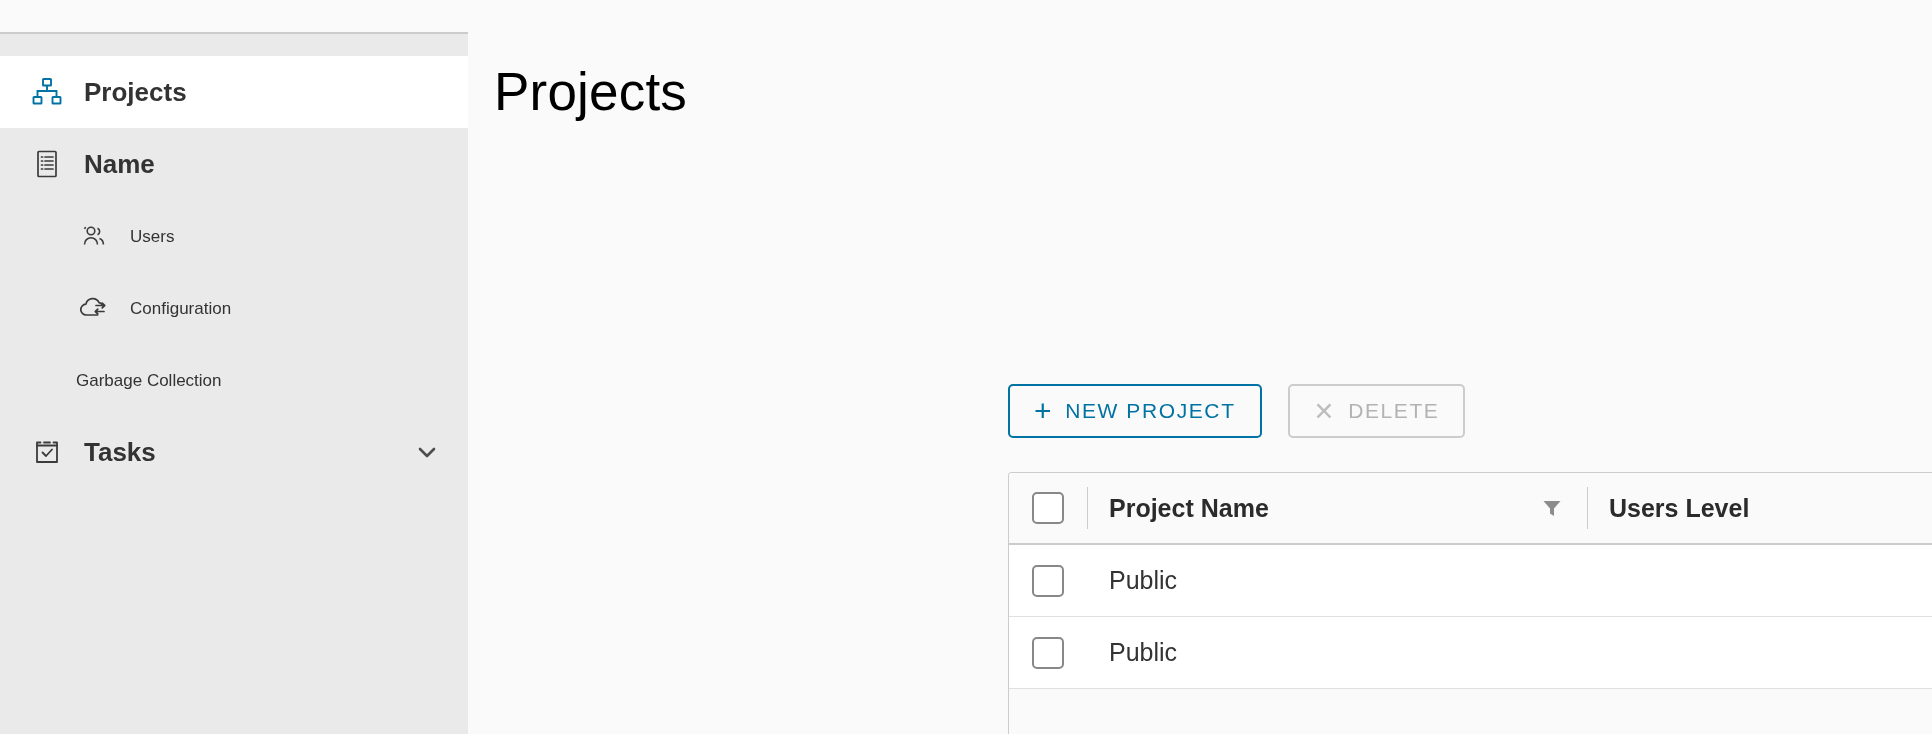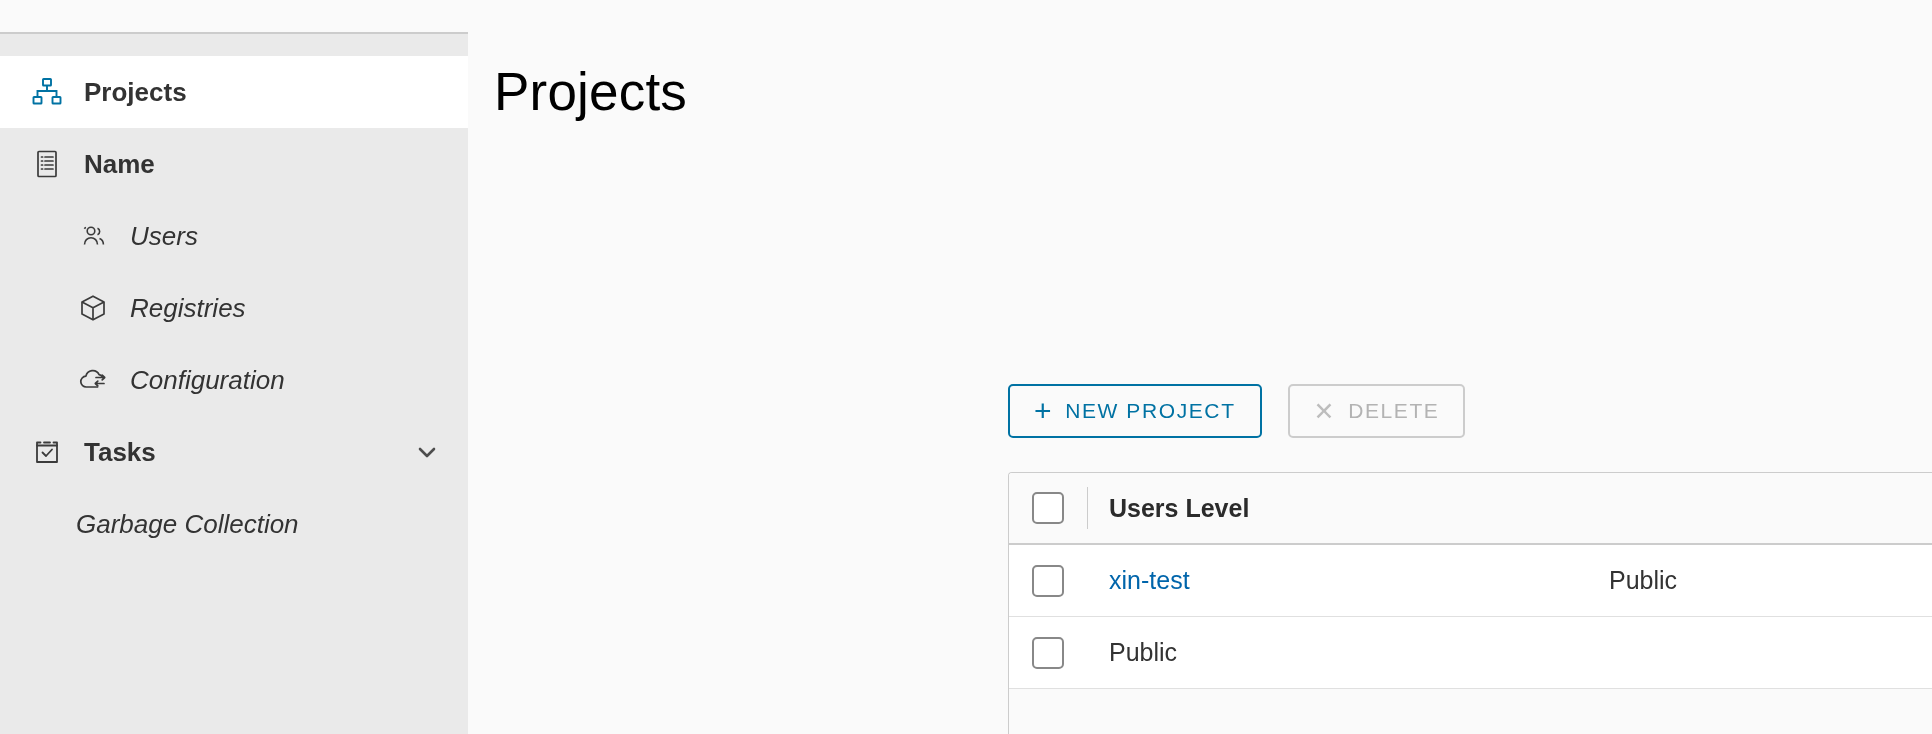--- a/index.html
+++ b/index.html
@@ -43,24 +43,23 @@
     cursor: pointer;
     color: #333333;
     position: relative;
   }
   .nav-item.level1 { font-weight: bold; font-size: 26px; }
   .nav-item.level1.active {
     background: #ffffff;
   }
   .nav-item.level2 {
     font-weight: normal;
-    font-size: 26px;
+    font-size: 17px;
     padding-left: 76px;
     height: 72px;
-    font-style: italic;
   }
   .nav-item.level2.plain { padding-left: 76px; }
 
   .nav-icon {
     width: 34px;
     height: 34px;
     flex: 0 0 34px;
     margin-right: 20px;
     display: flex;
     align-items: center;
@@ -254,60 +253,51 @@
           <circle cx="13" cy="10" r="3.8"></circle>
           <path d="M6.5 23.5 c0-3.9 2.9-6.8 6.5-6.8 s6.5 2.9 6.5 6.8"></path>
           <path d="M19.5 7.2 a3.6 3.6 0 0 1 0 6.6"></path>
           <path d="M21.5 17.4 c2.3 .9 3.9 3.2 3.9 6.1"></path>
           <path d="M8 6.5 a3.3 3.3 0 0 0-1.6 1.2"></path>
         </svg>
       </span>
       <span class="nav-label">Users</span>
     </div>
 
-    <div class="nav-item level2">
-      <span class="nav-icon">
-        <svg width="30" height="30" viewBox="0 0 30 30" fill="none" stroke="#3b3b3b" stroke-width="1.7" stroke-linejoin="round">
-          <path d="M15 3.2 L26 9 V21 L15 26.8 L4 21 V9 Z"></path>
-          <path d="M4 9 L15 14.8 L26 9 M15 14.8 V26.8"></path>
-        </svg>
-      </span>
-      <span class="nav-label">Registries</span>
-    </div>
 
     <div class="nav-item level2">
       <span class="nav-icon">
         <svg width="32" height="32" viewBox="0 0 32 32" fill="none" stroke="#3b3b3b" stroke-width="1.7" stroke-linecap="round" stroke-linejoin="round">
           <path d="M20.5 23 H9.5 a5.4 5.4 0 0 1-.6-10.8 7 7 0 0 1 13.2-1.6 A5 5 0 0 1 25 12.6"></path>
           <path d="M19 13.5 H27.5 M25.2 11.2 L27.7 13.5 L25.2 15.8"></path>
           <path d="M27 19.5 H18.5 M20.8 17.2 L18.3 19.5 L20.8 21.8"></path>
         </svg>
       </span>
       <span class="nav-label">Configuration</span>
     </div>
 
 
+    <div class="nav-item level2 plain">
+      <span class="nav-label">Garbage Collection</span>
+    </div>
+
     <div class="nav-item level1">
       <span class="nav-icon">
         <svg width="30" height="30" viewBox="0 0 30 30" fill="none" stroke="#3b3b3b" stroke-width="1.8" stroke-linecap="round" stroke-linejoin="round">
           <path d="M5 8.5 H25 V25 H5 Z"></path>
           <path d="M5 8.5 V5.5 H8.5 M12 5.5 H18 M21.5 5.5 H25 V8.5" stroke-dasharray="0"></path>
           <path d="M10.5 15.5 L14 19 L20 12.5"></path>
         </svg>
       </span>
       <span class="nav-label">Tasks</span>
       <span class="nav-chevron">
         <svg width="28" height="28" viewBox="0 0 28 28" fill="none" stroke="#4d4d4d" stroke-width="2.6" stroke-linecap="round" stroke-linejoin="round">
           <path d="M7 11 L14 18 L21 11"></path>
         </svg>
       </span>
-    </div>
-
-    <div class="nav-item level2 plain">
-      <span class="nav-label">Garbage Collection</span>
     </div>
 
   </nav>
 
   <section class="main">
 
     <h1 class="page-title">Projects</h1>
 
     <div class="toolbar">
       <button class="btn btn-outline-primary">
@@ -319,33 +309,38 @@
         <span>DELETE</span>
       </button>
     </div>
 
     <div class="datagrid">
 
       <div class="dg-header">
         <div class="cell col-check">
           <span class="checkbox"></span>
         </div>
+        <div class="cell col-name sep">
+          <span>Project Name</span>
+          <span class="filter-icon">
+            <svg width="24" height="24" viewBox="0 0 24 24" fill="#8c8c8c">
+              <path d="M3.5 5 H20.5 L14 12.4 V20 L10 17.6 V12.4 Z"></path>
+            </svg>
+          </span>
+        </div>
         <div class="cell col-access sep">
           <span>Users Level</span>
         </div>
 
       </div>
 
       <div class="dg-row">
         <div class="cell col-check">
           <span class="checkbox"></span>
         </div>
-        <div class="cell col-name">
-          <span class="link">xin-test</span>
-        </div>
         <div class="cell col-access">Public</div>
 
       </div>
 
       <div class="dg-row">
         <div class="cell col-check">
           <span class="checkbox"></span>
         </div>
         <div class="cell col-access">Public</div>
 

